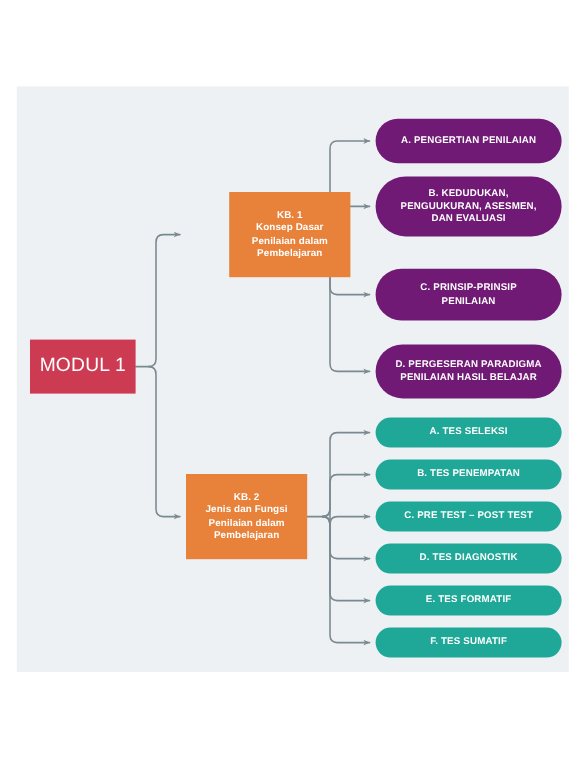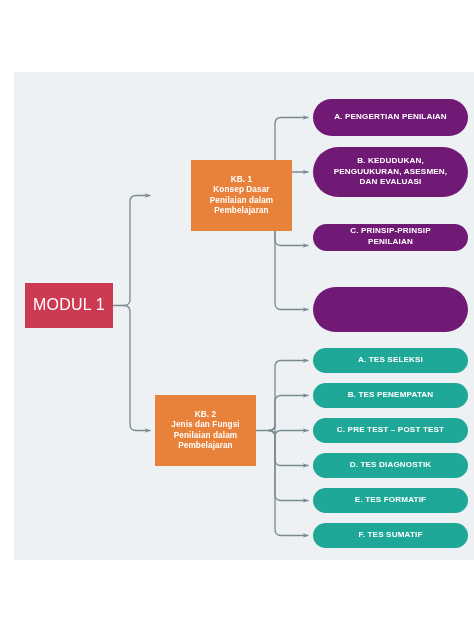--- a/index.html
+++ b/index.html
@@ -173,29 +173,31 @@
     </div>
 
     <div class="pill pill-purple" style="top:75px;height:50px;">
       <span>
         <span class="ln">B. KEDUDUKAN,</span>
         <span class="ln">PENGUUKURAN, ASESMEN,</span>
         <span class="ln">DAN EVALUASI</span>
       </span>
     </div>
 
-    <div class="pill pill-purple" style="top:152px;height:27px;align-items:flex-end;">
+    <div class="pill pill-purple" style="top:152px;height:43px;">
       <span>
         <span class="ln">C. PRINSIP-PRINSIP</span>
         <span class="ln">PENILAIAN</span>
       </span>
     </div>
 
     <div class="pill pill-purple" style="top:215px;height:45px;">
       <span>
+        <span class="ln">D. PERGESERAN PARADIGMA</span>
+        <span class="ln">PENILAIAN HASIL BELAJAR</span>
       </span>
     </div>
 
     <div class="pill pill-teal" style="top:276px;height:25px;">
       <span>
         <span class="ln">A. TES SELEKSI</span>
       </span>
     </div>
 
     <div class="pill pill-teal" style="top:311px;height:25px;">

